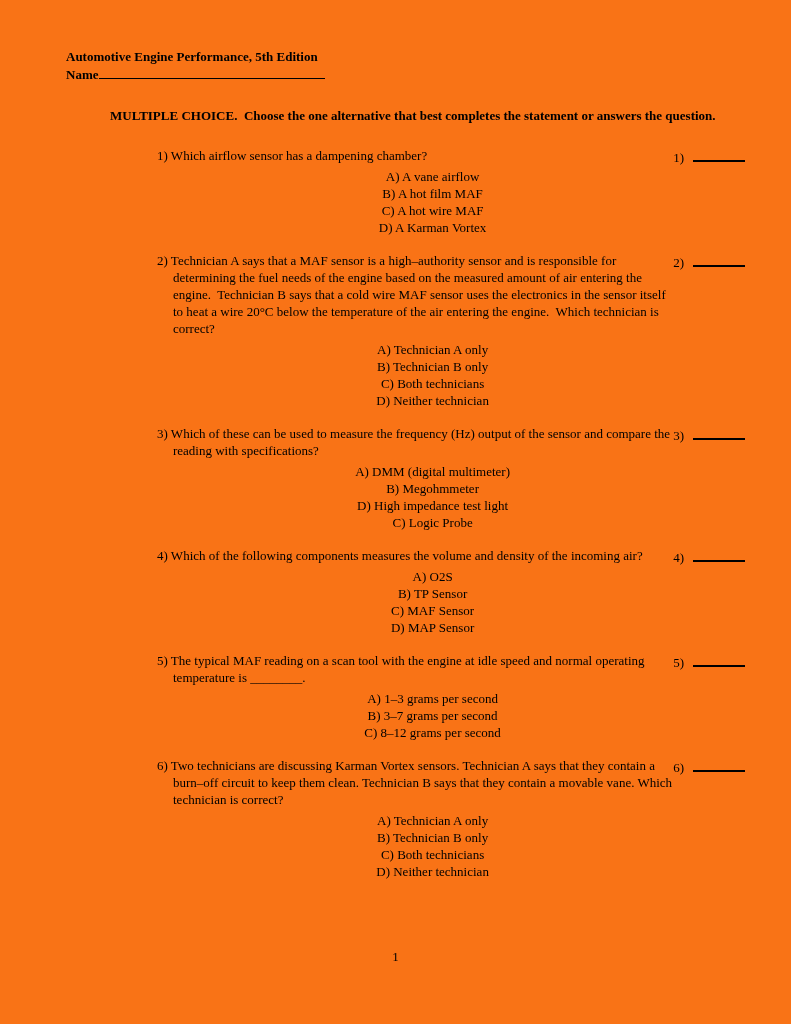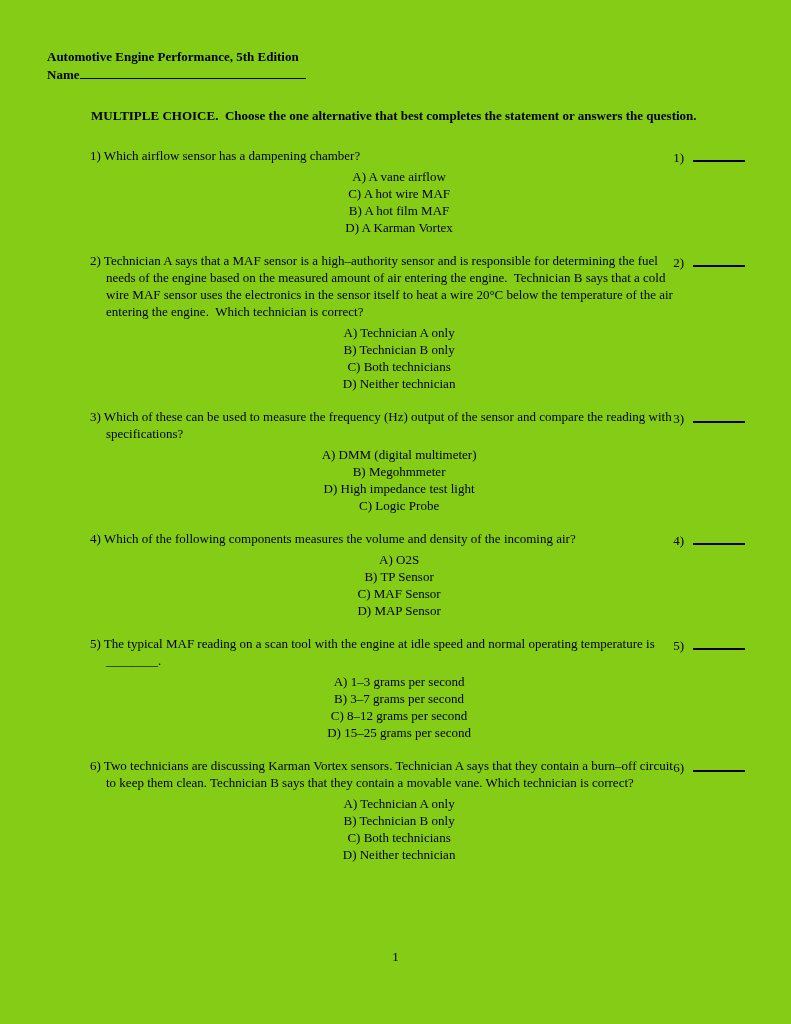--- a/index.html
+++ b/index.html
@@ -1,42 +1,42 @@
 <!DOCTYPE html>
 <html><head>
 <meta charset="utf-8">
 <style>
   html, body { margin: 0; padding: 0; background: #ffffff; }
   .page {
     position: relative;
     width: 791px;
     height: 1024px;
-    background: #84cc16;
+    background: #f97316;
     color: #000000;
     font-family: "Liberation Serif", "DejaVu Serif", serif;
     font-size: 13px;
     line-height: 17px;
     overflow: hidden;
     box-sizing: border-box;
-    padding: 48px 46px 0 47px;
+    padding: 48px 46px 0 66px;
   }
   .pw { white-space: pre-wrap; }
   .hdr-line { font-weight: bold; }
   .name-row { font-weight: bold; }
   .name-blank {
     display: inline-block;
     width: 226px;
     height: 13px;
     border-bottom: 1.5px solid #000;
     vertical-align: baseline;
   }
   .instructions { margin-top: 24px; font-weight: bold; margin-left: 44px; }
   .questions { margin-top: 23px; padding-left: 43px; }
   .question { display: flex; align-items: flex-start; margin-bottom: 16px; }
-  .q-main { width: 585px; }
+  .q-main { width: 585px; margin-left: 48px; }
   .q-text { margin: 0; padding-left: 16px; text-indent: -16px; }
   .choices { margin-top: 4px; padding-left: 35px; }
   .choice { margin: 0; text-align: center; }
   .q-ans { margin-left: auto; white-space: nowrap; padding-top: 0; }
   .ans-blank {
     display: inline-block;
     width: 52px;
     height: 13px;
     border-bottom: 2px solid #000;
     margin-left: 9px;
@@ -63,22 +63,22 @@
 
   <div class="instructions pw">MULTIPLE CHOICE.  Choose the one alternative that best completes the statement or answers the question.</div>
 
   <div class="questions">
 
     <div class="question">
       <div class="q-main">
         <p class="q-text"><span>1)</span> <span class="pw">Which airflow sensor has a dampening chamber?</span></p>
         <div class="choices">
           <div class="choice">A) A vane airflow</div>
+          <div class="choice">B) A hot film MAF</div>
           <div class="choice">C) A hot wire MAF</div>
-          <div class="choice">B) A hot film MAF</div>
           <div class="choice">D) A Karman Vortex</div>
         </div>
       </div>
       <div class="q-ans"><span>1)</span><span class="ans-blank"></span></div>
     </div>
 
     <div class="question">
       <div class="q-main">
         <p class="q-text"><span>2)</span> <span class="pw">Technician A says that a MAF sensor is a high–authority sensor and is responsible for determining the fuel needs of the engine based on the measured amount of air entering the engine.  Technician B says that a cold wire MAF sensor uses the electronics in the sensor itself to heat a wire 20°C below the temperature of the air entering the engine.  Which technician is correct?</span></p>
         <div class="choices">
@@ -117,21 +117,20 @@
       <div class="q-ans"><span>4)</span><span class="ans-blank"></span></div>
     </div>
 
     <div class="question">
       <div class="q-main">
         <p class="q-text"><span>5)</span> <span class="pw">The typical MAF reading on a scan tool with the engine at idle speed and normal operating temperature is ________.</span></p>
         <div class="choices">
           <div class="choice">A) 1–3 grams per second</div>
           <div class="choice">B) 3–7 grams per second</div>
           <div class="choice">C) 8–12 grams per second</div>
-          <div class="choice">D) 15–25 grams per second</div>
         </div>
       </div>
       <div class="q-ans"><span>5)</span><span class="ans-blank"></span></div>
     </div>
 
     <div class="question">
       <div class="q-main">
         <p class="q-text"><span>6)</span> <span class="pw">Two technicians are discussing Karman Vortex sensors. Technician A says that they contain a burn–off circuit to keep them clean. Technician B says that they contain a movable vane. Which technician is correct?</span></p>
         <div class="choices">
           <div class="choice">A) Technician A only</div>

